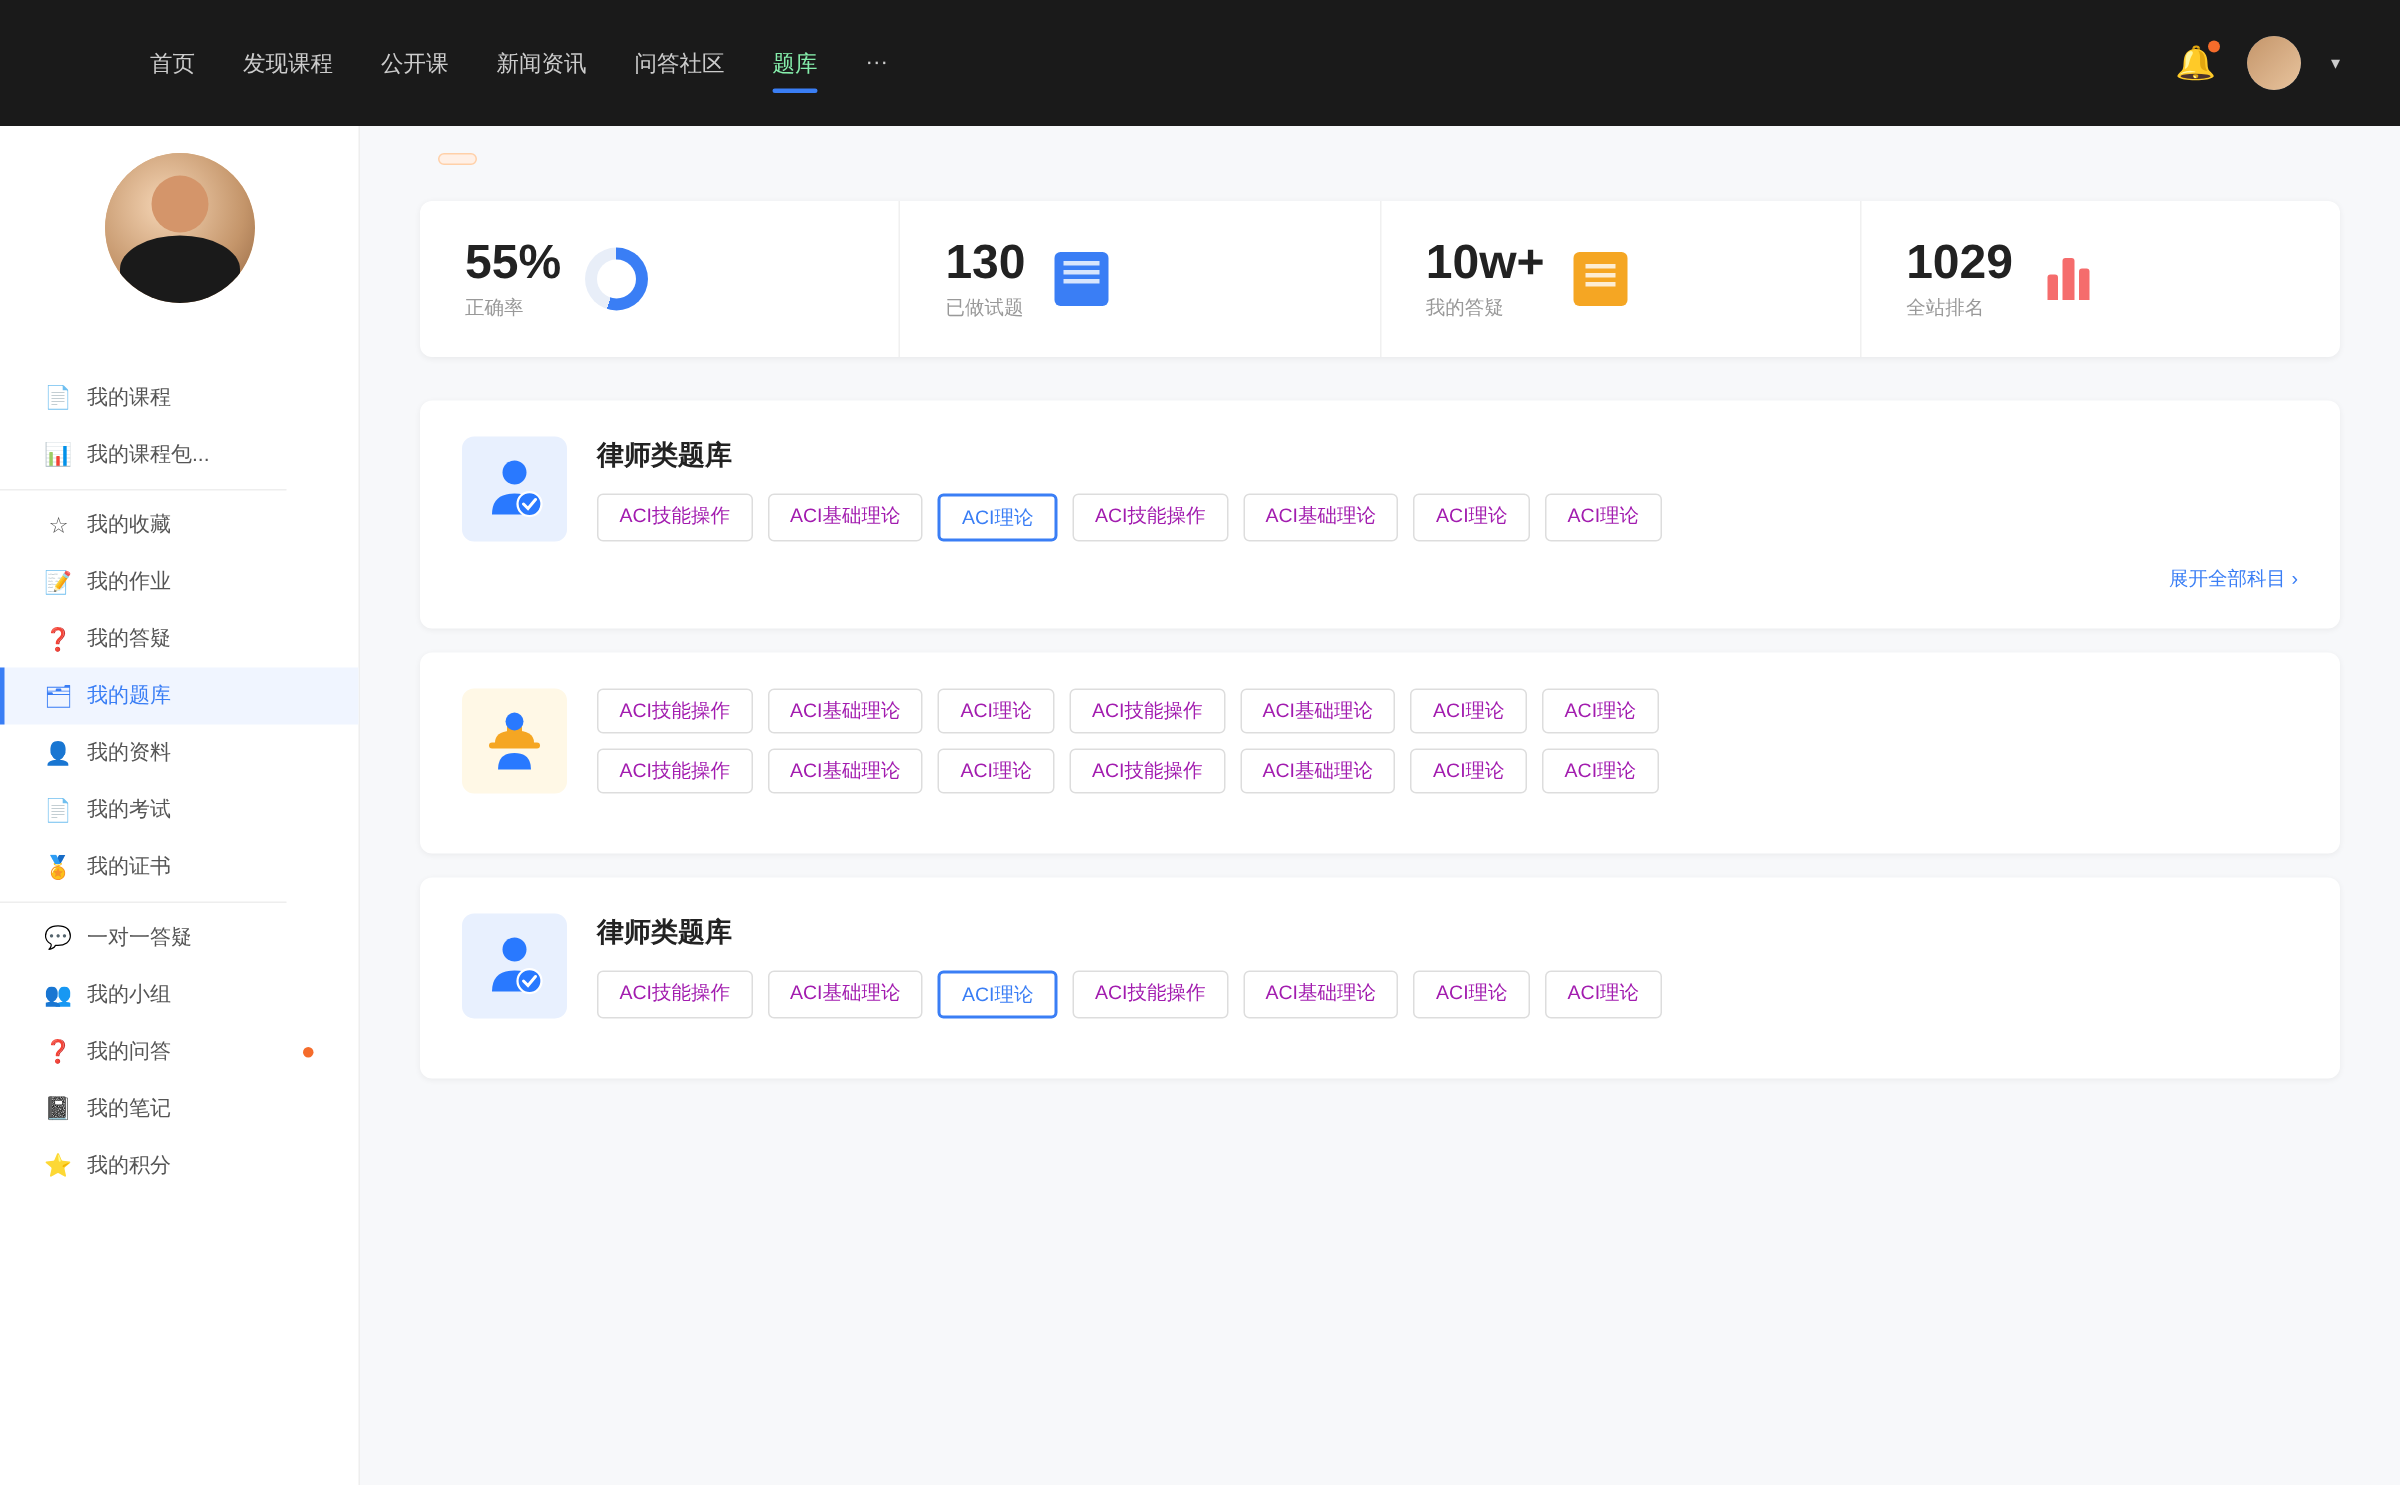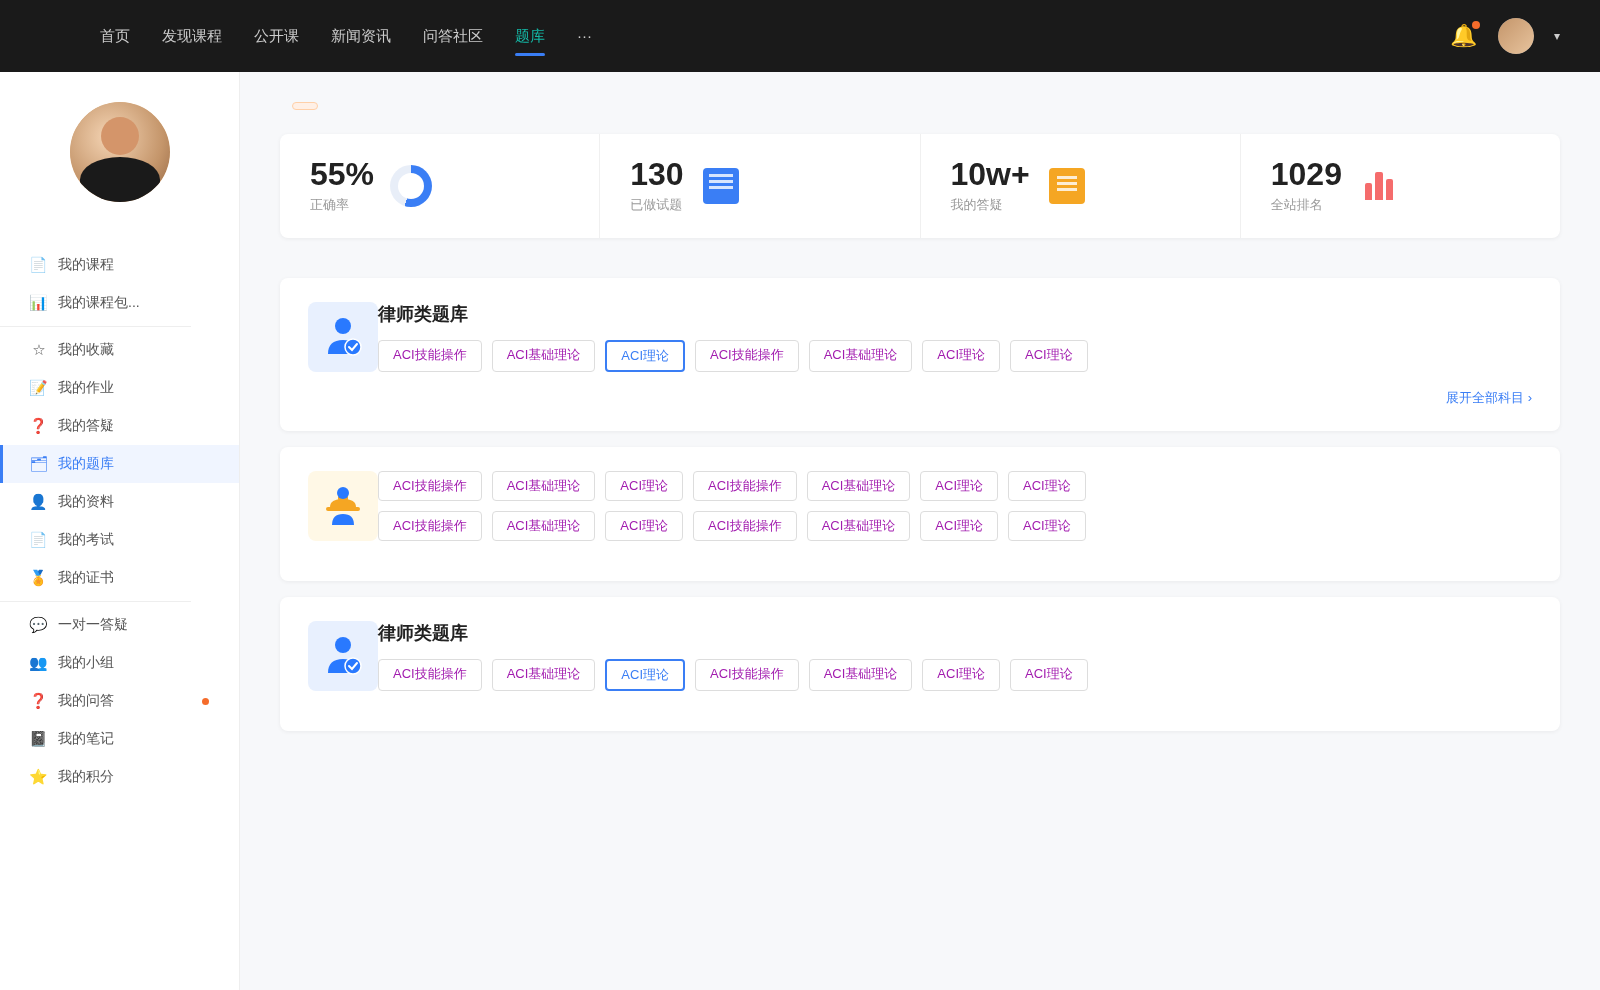--- a/index.html
+++ b/index.html
@@ -1,21 +1,21 @@
 <!DOCTYPE html>
 <html><head>
   <meta charset="utf-8">
   <style>
     * { box-sizing: border-box; margin: 0; padding: 0; }
     body { font-family: "PingFang SC", "Microsoft YaHei", sans-serif; background: #f5f5f5; min-height: 990px; }
 
     
     .navbar {
       background: #1a1a1a;
-      height: 72px;
+      height: 84px;
       display: flex;
       align-items: center;
       padding: 0 40px;
       position: fixed;
       top: 0; left: 0; right: 0;
       z-index: 100;
     }
     .nav-logo {
       color: white;
       font-size: 28px;
@@ -30,21 +30,21 @@
     }
     .nav-link {
       color: #ccc;
       font-size: 15px;
       cursor: pointer;
       text-decoration: none;
       padding: 4px 0;
       position: relative;
     }
     .nav-link.active {
-      color: #14b8a6;
+      color: #86efac;
     }
     .nav-link.active::after {
       content: '';
       position: absolute;
       bottom: -6px;
       left: 0; right: 0;
       height: 3px;
       background: #3a7ef5;
       border-radius: 2px;
     }
@@ -220,21 +220,21 @@
       border-radius: 20px;
       padding: 3px 12px;
       font-size: 13px;
     }
 
     
     .stats-row {
       display: flex;
       background: #fff;
       border-radius: 8px;
-      margin-bottom: 40px;
+      margin-bottom: 29px;
       overflow: hidden;
       box-shadow: 0 1px 4px rgba(0,0,0,0.06);
     }
     .stat-item {
       flex: 1;
       padding: 24px 30px;
       border-right: 1px solid #f0f0f0;
       display: flex;
       align-items: center;
       gap: 16px;
@@ -357,20 +357,21 @@
     .qbank-card {
       background: #fff;
       border-radius: 8px;
       margin-bottom: 16px;
       padding: 24px 28px;
       box-shadow: 0 1px 4px rgba(0,0,0,0.06);
     }
     .qbank-header {
       display: flex;
       align-items: flex-start;
+      gap: 20px;
       margin-bottom: 16px;
     }
     .qbank-icon {
       width: 70px; height: 70px;
       border-radius: 8px;
       background: #e8f0fe;
       display: flex;
       align-items: center;
       justify-content: center;
       flex-shrink: 0;

